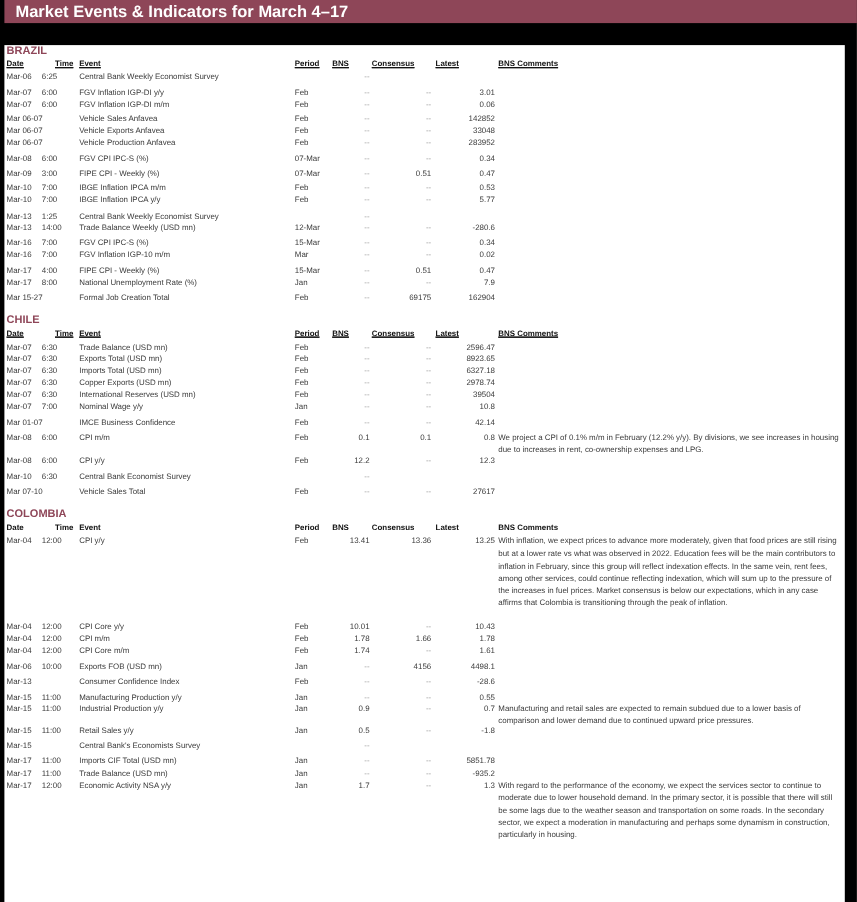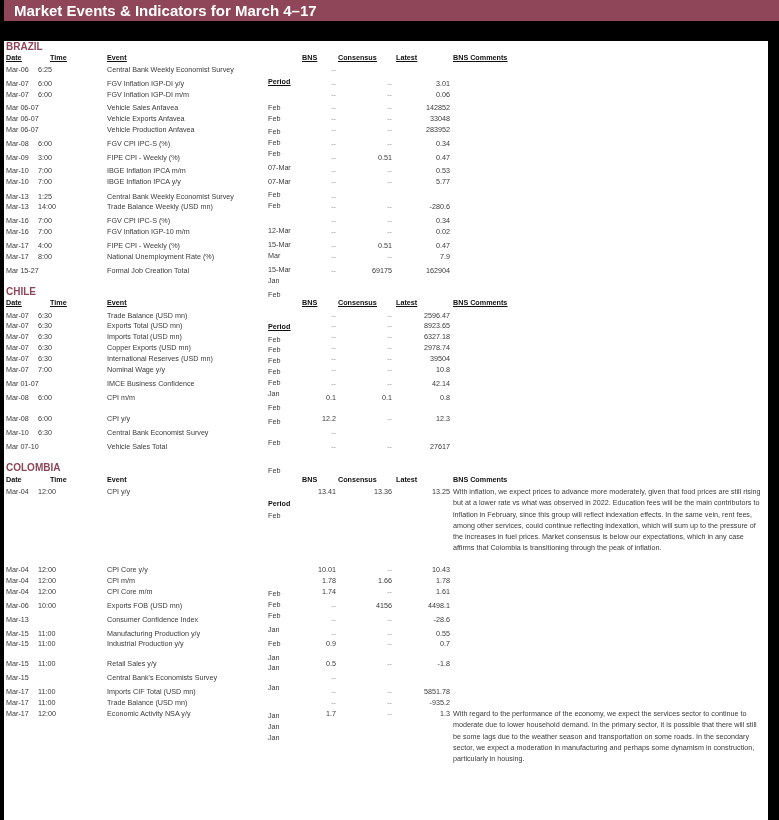--- a/index.html
+++ b/index.html
@@ -18,22 +18,22 @@
   }
   .sec-title {
     position:absolute; left:2px; font-size:10px; font-weight:bold; color:#8e4658;
   }
   .row { position:absolute; left:0; width:764px; height:11px; font-size:7.2px; line-height:11px; white-space:nowrap; }
   .hdr { font-weight:bold; color:#111; }
   .hdr.u span { text-decoration:underline; }
   .c { position:absolute; top:0; }
   .c-date { left:2px; }
   .c-time { left:34px; width:31px; text-align:left; }
-  .c-event { left:68px;margin-left:35px; }
-  .c-period { left:264px;margin-top:24px; }
+  .c-event { left:68px; }
+  .c-period { left:264px; }
   .c-bns { left:296px; width:36px; text-align:right; }
   .c-cons { left:333px; width:55px; text-align:right; }
   .c-latest { left:390px; width:56px; text-align:right; }
   .c-comm { left:449px; width:312px; white-space:normal; line-height:11.3px; }
   .hdr .c-bns { left:298px; text-align:left; width:auto; }
   .hdr .c-cons { left:334px; text-align:left; width:auto; }
   .hdr .c-latest { left:392px; text-align:left; width:auto; }
   .hdr .c-time { left:46px; width:auto; text-align:left; }
   .dash { color:#999; }
 </style>
@@ -307,20 +307,21 @@
       <span class="c c-comm"></span>
     </div>
     <div class="row" style="top: 351px;">
       <span class="c c-date">Mar-08</span>
       <span class="c c-time">6:00</span>
       <span class="c c-event">CPI m/m</span>
       <span class="c c-period">Feb</span>
       <span class="c c-bns">0.1</span>
       <span class="c c-cons">0.1</span>
       <span class="c c-latest">0.8</span>
+      <span class="c c-comm">We project a CPI of 0.1% m/m in February (12.2% y/y). By divisions, we see increases in housing due to increases in rent, co-ownership expenses and LPG.</span>
     </div>
     <div class="row" style="top: 372px;">
       <span class="c c-date">Mar-08</span>
       <span class="c c-time">6:00</span>
       <span class="c c-event">CPI y/y</span>
       <span class="c c-period">Feb</span>
       <span class="c c-bns">12.2</span>
       <span class="c c-cons dash">--</span>
       <span class="c c-latest">12.3</span>
       <span class="c c-comm"></span>
@@ -426,20 +427,21 @@
       <span class="c c-comm"></span>
     </div>
     <div class="row" style="top: 597px;">
       <span class="c c-date">Mar-15</span>
       <span class="c c-time">11:00</span>
       <span class="c c-event">Industrial Production y/y</span>
       <span class="c c-period">Jan</span>
       <span class="c c-bns">0.9</span>
       <span class="c c-cons dash">--</span>
       <span class="c c-latest">0.7</span>
+      <span class="c c-comm">Manufacturing and retail sales are expected to remain subdued due to a lower basis of comparison and lower demand due to continued upward price pressures.</span>
     </div>
     <div class="row" style="top: 617px;">
       <span class="c c-date">Mar-15</span>
       <span class="c c-time">11:00</span>
       <span class="c c-event">Retail Sales y/y</span>
       <span class="c c-period">Jan</span>
       <span class="c c-bns">0.5</span>
       <span class="c c-cons dash">--</span>
       <span class="c c-latest">-1.8</span>
       <span class="c c-comm"></span>

